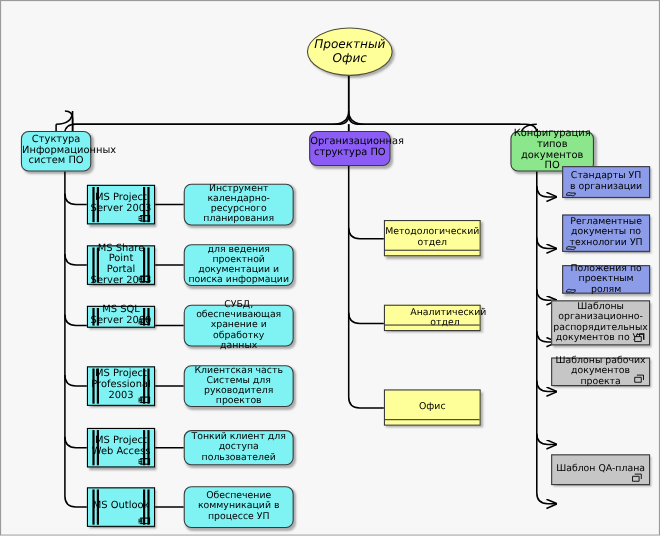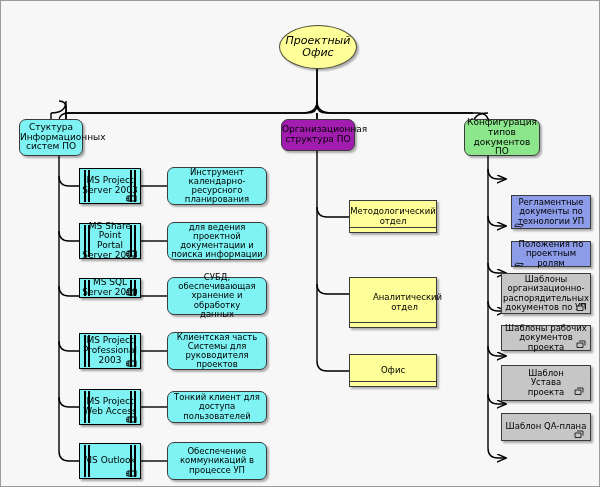--- a/index.html
+++ b/index.html
@@ -26,21 +26,21 @@
   }
 
   
   .rbox{
     border:1px solid #3b3b3b;
     border-radius:7px;
     box-shadow:2px 2px 2px rgba(0,0,0,.30);
     font-size:9px;color:#000;
   }
   .rbox.cyan{background:#7ff3f3;}
-  .rbox.yellow{background:#a21caf;}
+  .rbox.yellow{background:#8b5cf6;}
   .rbox.green{background:#8ce68c;}
 
   
   .comp{
     background:#7ff3f3;
     border:1px solid #000;
     box-shadow:2px 2px 2px rgba(0,0,0,.35);
     font-size:9px;color:#000;
   }
   .comp .bar{position:absolute;top:1px;bottom:1px;width:2px;background:#000;}
@@ -257,29 +257,35 @@
     <span class="txt">Тонкий клиент для<br>доступа пользователей</span>
   </div>
   <div class="node desc" style="left:166px;top:441px;width:100px;height:38px;">
     <span class="txt">Обеспечение<br>коммуникаций в<br>процессе УП</span>
   </div>
 
   <div class="node dept" style="left:348px;top:199px;width:88px;height:33px;">
     <span class="txt">Методологический<br>отдел</span>
     <span class="rule"></span>
   </div>
-  <div class="node dept" style="left:348px;top:276px;width:88px;height:51px;padding-left:23px;">
+  <div class="node dept" style="left:348px;top:276px;width:88px;height:24px;padding-left:23px;">
     <span class="txt">Аналитический<br>отдел</span>
     <span class="rule"></span>
   </div>
   <div class="node dept" style="left:348px;top:353px;width:88px;height:33px;">
     <span class="txt">Офис</span>
     <span class="rule"></span>
   </div>
 
+  <div class="node doc blue" style="left:510px;top:150px;width:80px;height:29px;">
+    <span class="txt">Стандарты УП<br>в организации</span>
+    <svg class="dicon" style="left:2px;bottom:0px;" viewBox="0 0 11 9">
+        <path d="M1,7.5 C1,5 3,4.5 5,5.5 L9,5.5 C9,8 7,8.5 5,7.5 Z" fill="#8c9ce8" stroke="#000" stroke-width=".8"></path>
+      </svg>
+  </div>
   <div class="node doc blue" style="left:510px;top:194px;width:80px;height:34px;justify-content:flex-end;">
     <span class="txt">Регламентные<br>документы по<br>технологии УП</span>
     <svg class="dicon" style="left:2px;bottom:0px;" viewBox="0 0 11 9">
         <path d="M1,7.5 C1,5 3,4.5 5,5.5 L9,5.5 C9,8 7,8.5 5,7.5 Z" fill="#8c9ce8" stroke="#000" stroke-width=".8"></path>
       </svg>
   </div>
   <div class="node doc blue" style="left:510px;top:240px;width:80px;height:26px;">
     <span class="txt">Положения по<br>проектным ролям</span>
     <svg class="dicon" style="left:2px;bottom:-1px;" viewBox="0 0 11 9">
         <path d="M1,7.5 C1,5 3,4.5 5,5.5 L9,5.5 C9,8 7,8.5 5,7.5 Z" fill="#8c9ce8" stroke="#000" stroke-width=".8"></path>
@@ -292,27 +298,20 @@
         <path d="M3,1 L9,1 L9,5.5" fill="none" stroke="#000" stroke-width=".8"></path>
       </svg>
   </div>
   <div class="node doc gray" style="left:500px;top:324px;width:90px;height:26px;">
     <span class="txt">Шаблоны рабочих<br>документов проекта</span>
     <svg class="dicon" style="right:3px;bottom:1px;" viewBox="0 0 11 9">
         <path d="M1,3 L7,3 L7,7.5 L1,7.5 Z" fill="#c6c6c6" stroke="#000" stroke-width=".8"></path>
         <path d="M3,1 L9,1 L9,5.5" fill="none" stroke="#000" stroke-width=".8"></path>
       </svg>
   </div>
-  <div class="node doc gray" style="left:500px;top:364px;width:90px;height:36px;">
-    <span class="txt">Шаблон<br>Устава<br>проекта</span>
-    <svg class="dicon" style="right:5px;bottom:4px;" viewBox="0 0 11 9">
-        <path d="M1,3 L7,3 L7,7.5 L1,7.5 Z" fill="#c6c6c6" stroke="#000" stroke-width=".8"></path>
-        <path d="M3,1 L9,1 L9,5.5" fill="none" stroke="#000" stroke-width=".8"></path>
-      </svg>
-  </div>
   <div class="node doc gray" style="left:500px;top:412px;width:90px;height:28px;">
     <span class="txt nowrap">Шаблон QA-плана</span>
     <svg class="dicon" style="right:5px;bottom:1px;" viewBox="0 0 11 9">
         <path d="M1,3 L7,3 L7,7.5 L1,7.5 Z" fill="#c6c6c6" stroke="#000" stroke-width=".8"></path>
         <path d="M3,1 L9,1 L9,5.5" fill="none" stroke="#000" stroke-width=".8"></path>
       </svg>
   </div>
 
 </div>
 

